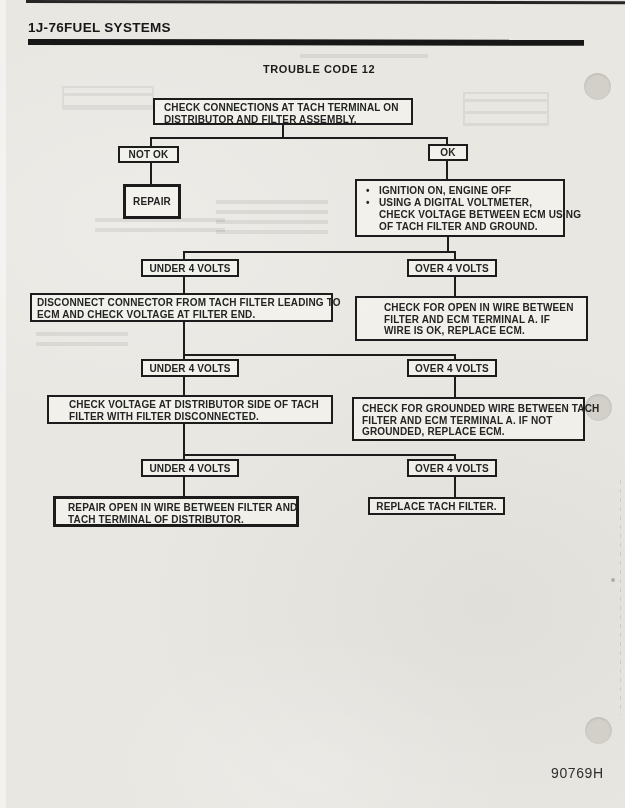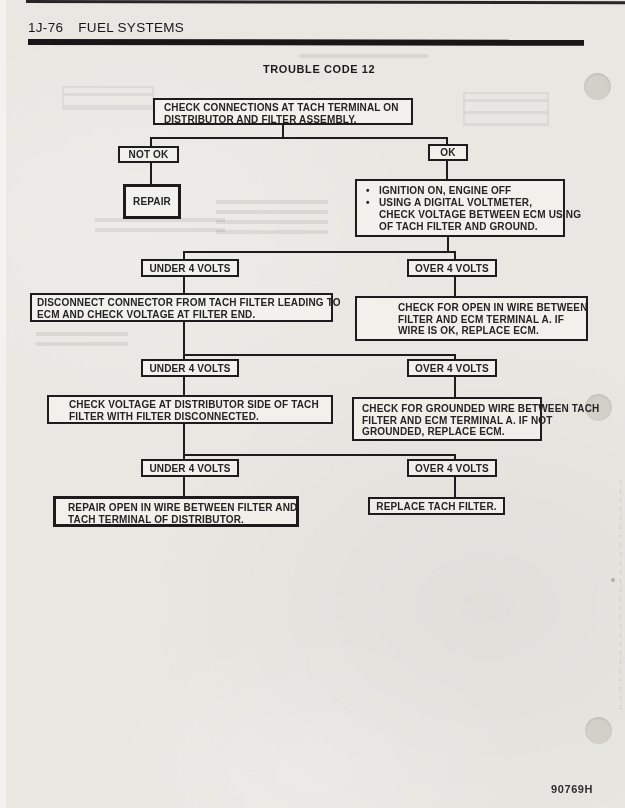--- a/index.html
+++ b/index.html
@@ -11,28 +11,28 @@
       radial-gradient(ellipse 500px 380px at 78% 75%, rgba(0,0,0,0.035), transparent 70%),
       radial-gradient(ellipse 300px 200px at 50% 95%, rgba(255,255,255,0.18), transparent 70%),
       #e9e7e2;
   }
   .scan-top { position:absolute; top:0; left:26px; right:0; height:3px; background:#262626;
     transform:rotate(0.12deg); transform-origin:left center; }
   .scan-left { position:absolute; left:0; top:0; width:6px; height:100%; background:rgba(255,255,255,0.45); }
   .edge-dash { position:absolute; right:4px; top:480px; height:235px; width:1px; opacity:.45;
     background:repeating-linear-gradient(to bottom, rgba(0,0,0,0.22) 0 4px, transparent 4px 9px); }
 
-  .hdr { position:absolute; left:28px; top:20px; display:flex; gap:15px;
-    font-size:13.5px; font-weight:400; letter-spacing:0.3px; color:#171717; }
+  .hdr { position:absolute; left:28px; top:20px; display:flex; 
+    font-size:13.5px; font-weight:700; letter-spacing:0.3px; color:#171717; }
   .rule { position:absolute; left:28px; top:39px; width:556px; height:6px; background:#171717;
     transform:rotate(0.08deg); transform-origin:left center; }
   .diagram-title { position:absolute; left:263px; top:63px; font-size:11px; font-weight:700;
     letter-spacing:0.6px; color:#1a1a1a; white-space:nowrap; }
-  .figcode { position:absolute; left:551px; top:765px; font-size:11px; font-weight:700;
-    letter-spacing:0.6px; color:#2e2e2e;margin-top:18px; }
+  .figcode { position:absolute; left:551px; top:765px; font-size:14px; font-weight:400;
+    letter-spacing:0.6px; color:#2e2e2e; }
 
   .node { position:absolute; box-sizing:border-box; border:2px solid #1c1c1c;
     background:rgba(248,247,243,0.55); font-weight:700; font-size:10px; line-height:11.5px;
     letter-spacing:0.15px; color:#242424; padding:2px 5px; }
   .node .ln { white-space:nowrap; }
   .tag { display:flex; align-items:center; justify-content:center; text-align:center;
     font-size:10px; padding:0 2px; line-height:11px; }
   .conn { position:absolute; background:#1c1c1c; }
 
   .bullets { padding:4px 4px 2px 9px; }
@@ -126,35 +126,35 @@
   </div>
 
   <div class="node tag" style="left:141px; top:259px; width:98px; height:18px;">UNDER 4 VOLTS</div>
   <div class="node tag" style="left:407px; top:259px; width:90px; height:18px;">OVER 4 VOLTS</div>
 
   <div class="node" style="left:30px; top:293px; width:303px; height:29px;">
     <div class="ln">DISCONNECT CONNECTOR FROM TACH FILTER LEADING TO</div>
     <div class="ln">ECM AND CHECK VOLTAGE AT FILTER END.</div>
   </div>
 
-  <div class="node" style="left:355px; top:296px; width:233px; height:45px; padding-left:41px; padding-top:4px;">
+  <div class="node" style="left:355px; top:296px; width:233px; height:45px; padding-left:27px; padding-top:4px;">
     <div class="ln">CHECK FOR OPEN IN WIRE BETWEEN</div>
     <div class="ln">FILTER AND ECM TERMINAL A. IF</div>
     <div class="ln">WIRE IS OK, REPLACE ECM.</div>
   </div>
 
   <div class="node tag" style="left:141px; top:359px; width:98px; height:18px;">UNDER 4 VOLTS</div>
   <div class="node tag" style="left:407px; top:359px; width:90px; height:18px;">OVER 4 VOLTS</div>
 
   <div class="node" style="left:47px; top:395px; width:286px; height:29px; padding-left:20px;">
     <div class="ln">CHECK VOLTAGE AT DISTRIBUTOR SIDE OF TACH</div>
     <div class="ln">FILTER WITH FILTER DISCONNECTED.</div>
   </div>
 
-  <div class="node" style="left:352px; top:397px; width:190px; height:44px; padding-left:8px; padding-top:4px;">
+  <div class="node" style="left:352px; top:397px; width:233px; height:44px; padding-left:8px; padding-top:4px;">
     <div class="ln">CHECK FOR GROUNDED WIRE BETWEEN TACH</div>
     <div class="ln">FILTER AND ECM TERMINAL A. IF NOT</div>
     <div class="ln">GROUNDED, REPLACE ECM.</div>
   </div>
 
   <div class="node tag" style="left:141px; top:459px; width:98px; height:18px;">UNDER 4 VOLTS</div>
   <div class="node tag" style="left:407px; top:459px; width:90px; height:18px;">OVER 4 VOLTS</div>
 
   <div class="node" style="left:53px; top:496px; width:246px; height:31px; padding-left:12px; padding-top:3px; border-width:3px;">
     <div class="ln">REPAIR OPEN IN WIRE BETWEEN FILTER AND</div>

